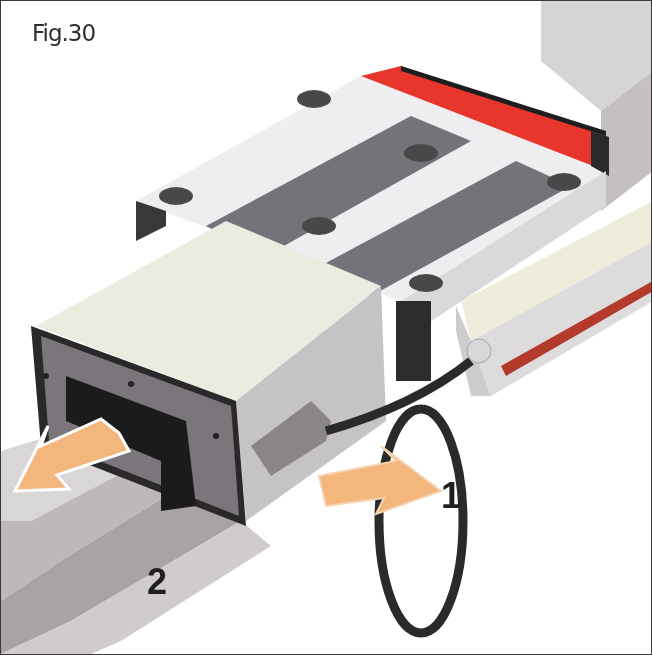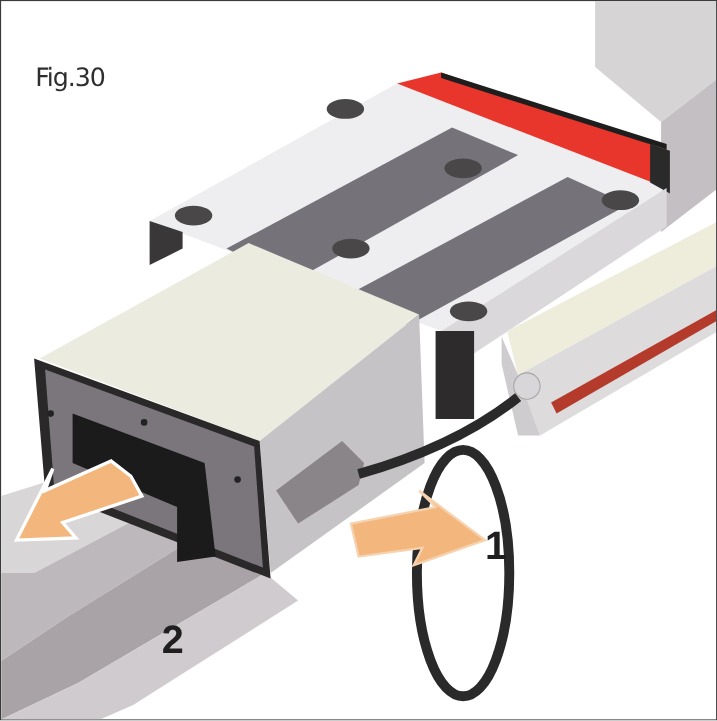--- a/index.html
+++ b/index.html
@@ -8,21 +8,20 @@
     width: 650px; height: 653px;
     border: 1px solid #3a3a3a;
     background: #ffffff;
     overflow: hidden;
   }
   .fig-label {
     position: absolute; left: 31px; top: 19px;
     font-family: "DejaVu Sans", sans-serif;
     font-size: 23px; letter-spacing: -1px;
     color: #2e2e2e;
-    margin-top: 38px;
   }
   .num {
     position: absolute;
     font-family: "Liberation Sans", sans-serif;
     font-weight: bold;
     font-size: 36px;
     color: #1f1f1f;
   }
   .n1 { left: 440px; top: 474px; }
   .n2 { left: 146px; top: 560px; }

